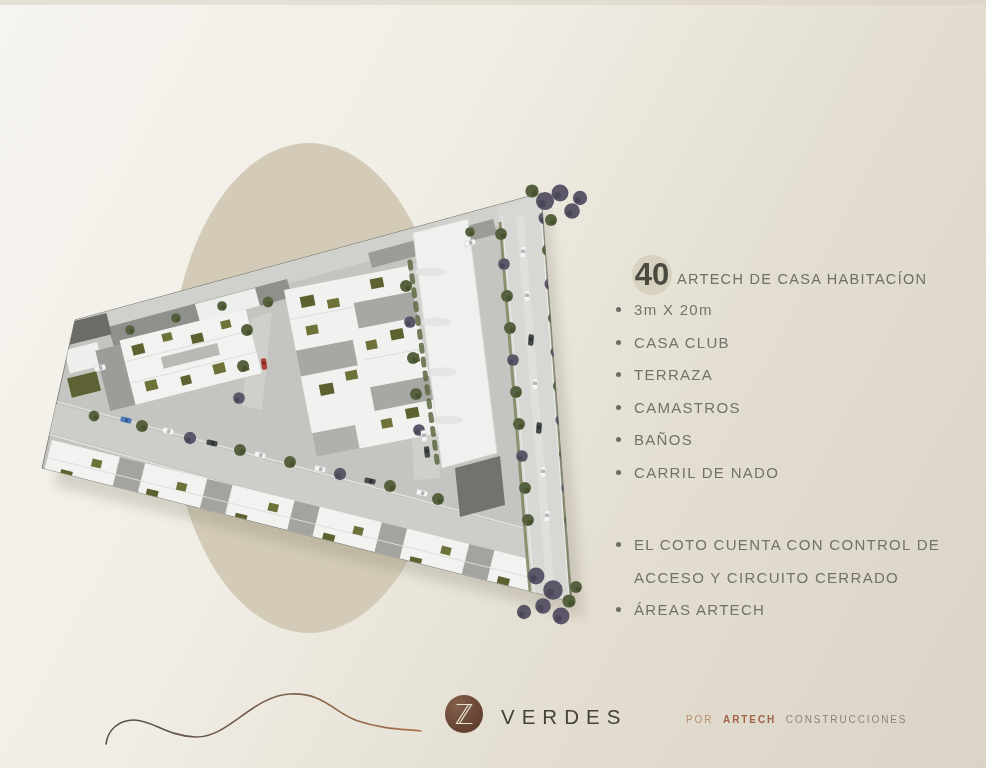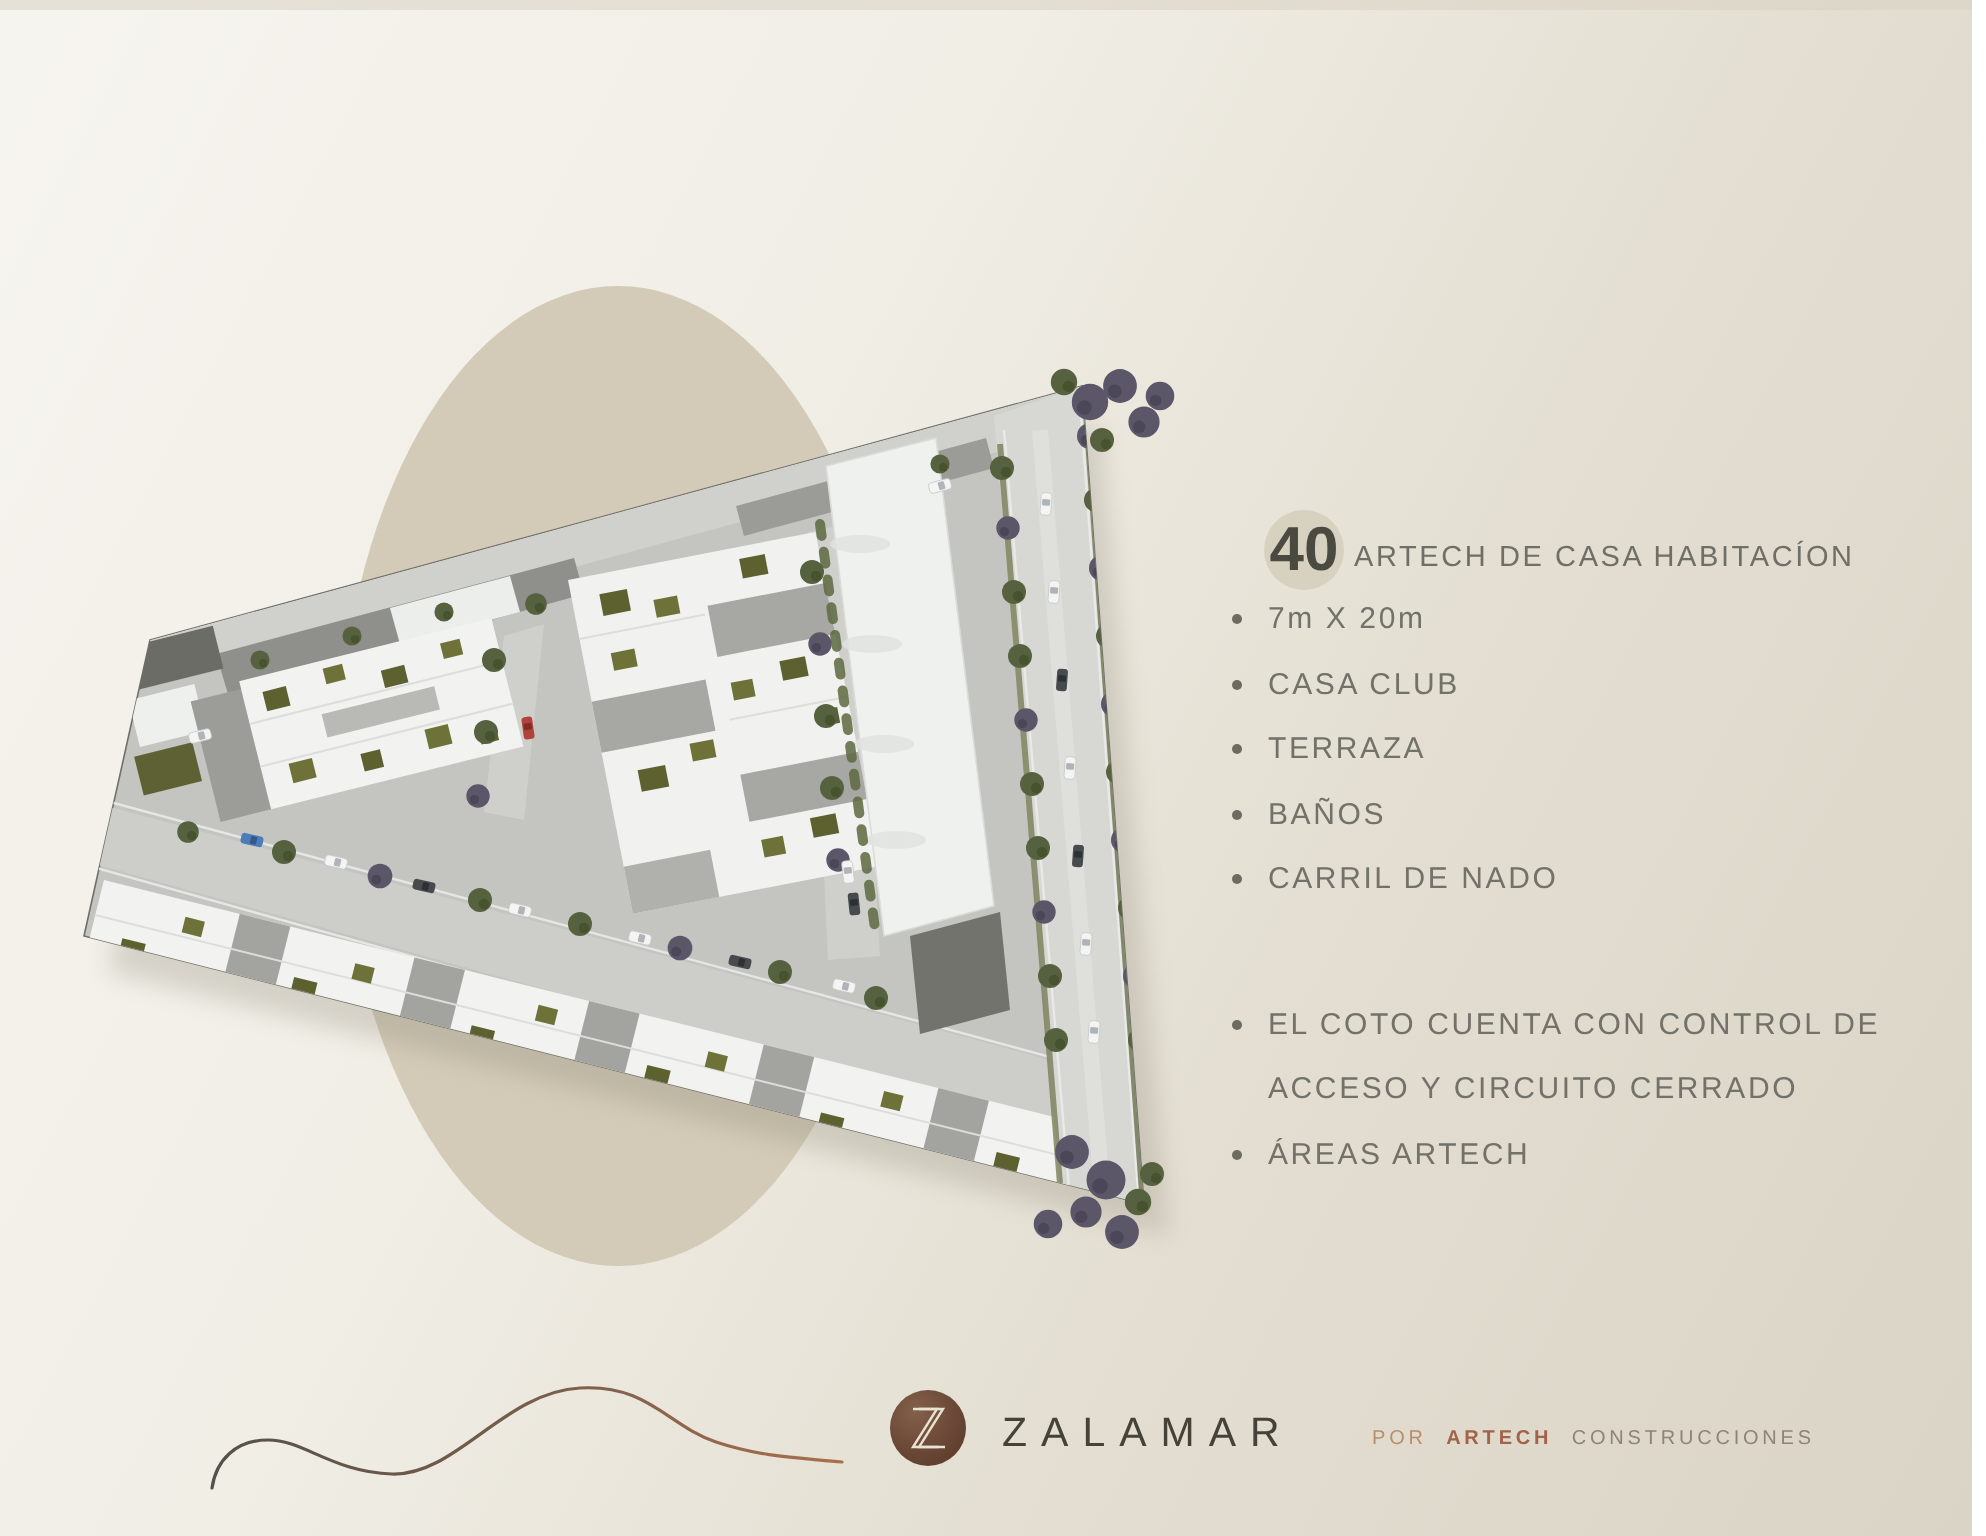--- a/index.html
+++ b/index.html
@@ -288,34 +288,35 @@
   </svg>
 
   <div class="headline">
     <div class="num-badge">
       <span>40</span>
     </div>
     <div class="label">ARTECH DE CASA HABITACÍON</div>
   </div>
 
   <ul class="features">
-    <li><span class="dot"></span><span>7m X 20m</span></li>
+    <li><span class="dot"></span><span>3m X 20m</span></li>
     <li><span class="dot"></span><span>CASA CLUB</span></li>
     <li><span class="dot"></span><span>TERRAZA</span></li>
+    <li><span class="dot"></span><span>CAMASTROS</span></li>
     <li><span class="dot"></span><span>BAÑOS</span></li>
     <li><span class="dot"></span><span>CARRIL DE NADO</span></li>
     <li class="wide"><span class="dot"></span><span>EL COTO CUENTA CON CONTROL DE ACCESO Y CIRCUITO CERRADO</span></li>
     <li><span class="dot"></span><span>ÁREAS ARTECH</span></li>
   </ul>
 
   <div class="logo-circle">
     <svg width="26" height="26" viewBox="-13 -13 26 26">
       <path d="M -7.5 -9.5 L 4.5 -9.5 L -7.5 9.5 L 5.5 9.5" fill="none" stroke="#e9e3d2" stroke-width="1.2"></path>
       <path d="M -4.5 -9.5 L 7.5 -9.5 L -4.5 9.5 L 8.5 9.5" fill="none" stroke="#e9e3d2" stroke-width="1.2"></path>
     </svg>
   </div>
-  <div class="brand">ZALAMAR</div>
+  <div class="brand">VERDES</div>
   <div class="byline">
     <span class="por">POR</span>
     <span class="artech">ARTECH</span>
     <span class="constr">CONSTRUCCIONES</span>
   </div>
 </div>
 
 </body></html>

